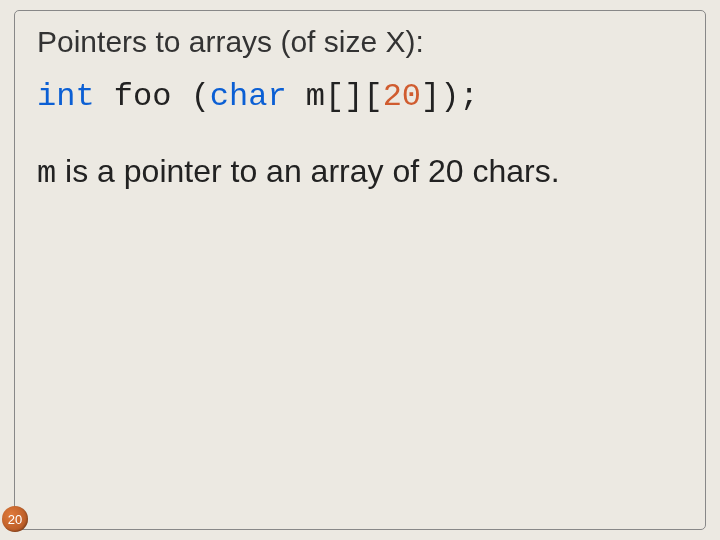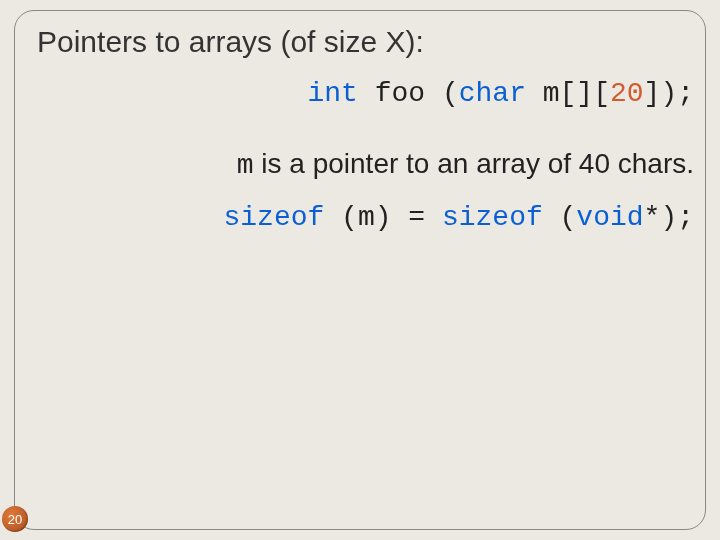--- a/index.html
+++ b/index.html
@@ -9,35 +9,34 @@
     font-family: Arial, Helvetica, sans-serif;
     position: relative;
   }
   .slide-frame {
     position: absolute;
     top: 10px;
     left: 14px;
     right: 14px;
     bottom: 10px;
     border: 1.5px solid #888;
-    border-radius: 20px;
-    padding: 14px 11px 14px 22px;
+    border-radius: 5px;
+    padding: 14px 22px 14px 22px;
   }
   .title {
     font-size: 30px;
     color: #333;
     margin-bottom: 16px;
     font-weight: normal;
   }
   .body-line {
-    font-size: 28px;
+    font-size: 32px;
     color: #222;
     line-height: 1.35;
     margin-bottom: 14px;
-    text-align: right;
   }
   .mono {
     font-family: Consolas, "Courier New", monospace;
   }
   .kw-blue { color: #0b5fd4; }
   .num-lit { color: #d05c2f; }
   .page-badge {
     position: absolute;
     left: 2px;
     bottom: 8px;
@@ -61,24 +60,21 @@
 
   <div class="title">Pointers to arrays (of size X):</div>
 
   <div class="body-line mono">
     <span class="kw-blue">int</span><span> foo (</span><span class="kw-blue">char</span><span> m[][</span><span class="num-lit">20</span><span>]);</span>
   </div>
 
   <div class="spacer-lg"></div>
 
   <div class="body-line">
-    <span class="mono">m</span><span> is a pointer to an array of 40 chars.</span>
+    <span class="mono">m</span><span> is a pointer to an array of 20 chars.</span>
   </div>
 
 
-  <div class="body-line mono">
-    <span class="kw-blue">sizeof</span><span> (m) = </span><span class="kw-blue">sizeof</span><span> (</span><span class="kw-blue">void</span><span>*);</span>
-  </div>
 
 
 </div>
 
 <div class="page-badge">20</div>
 
 </body></html>

